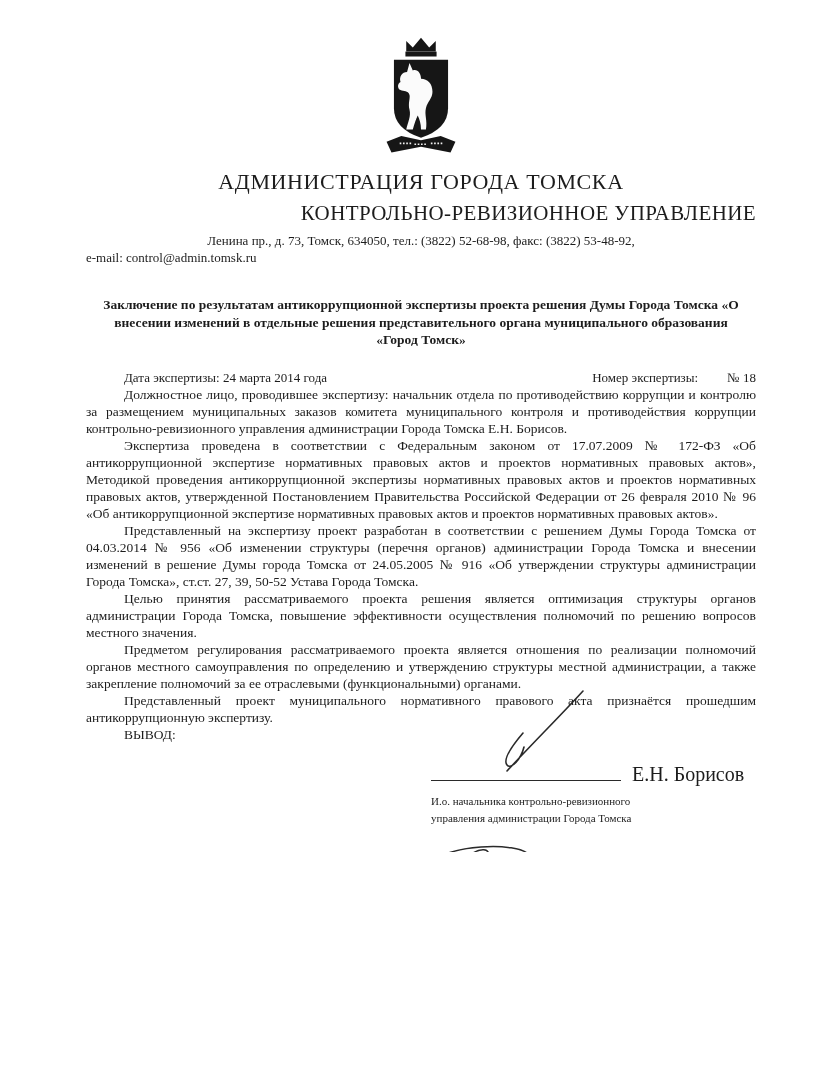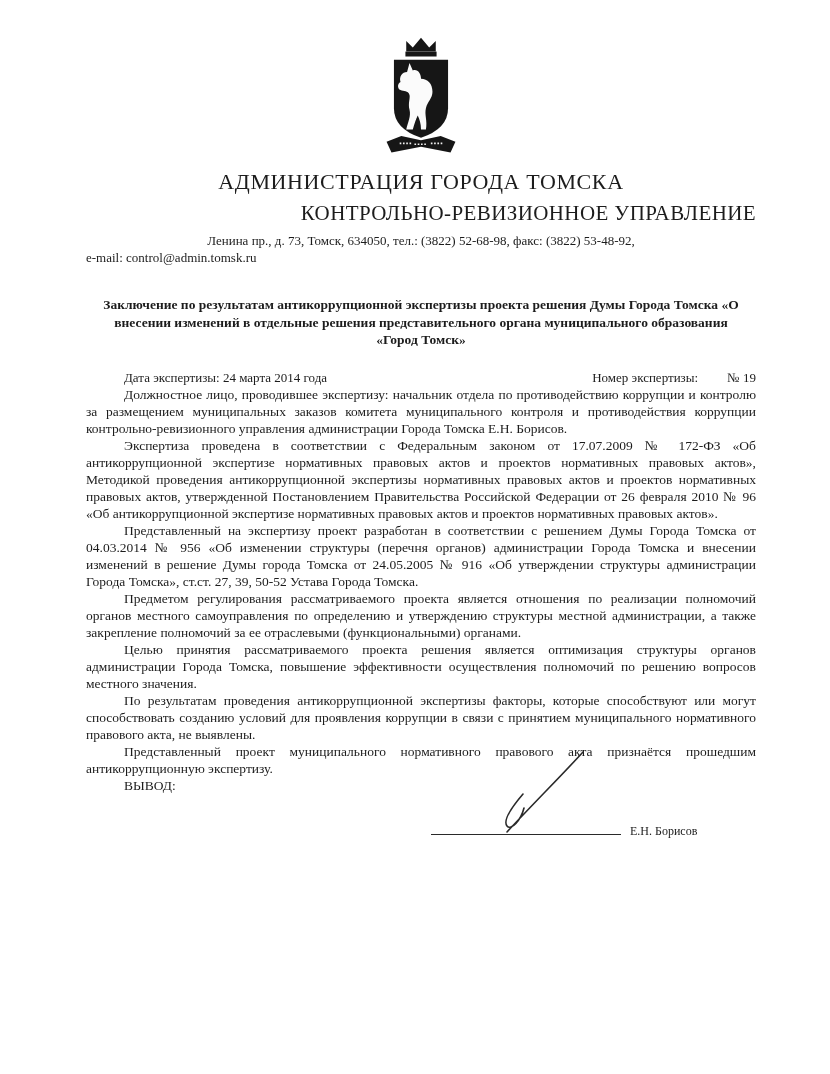--- a/index.html
+++ b/index.html
@@ -44,23 +44,23 @@
   .meta-row {
     display:flex; justify-content:space-between;
     padding-left:38px;
     font-size:13px; line-height:17px;
   }
   .meta-left span, .meta-right span { display:inline; }
   .meta-right .num-val { margin-left:26px; }
   .sig-block1 {
     position:relative;
     margin-left:345px;
-    margin-top:30px;
+    margin-top:20px;
     height:30px;
-    font-size:12px;
+    font-size:20px;
     white-space:nowrap;
     font-family:Liberation Serif, serif;
   }
   .sig-line {
     display:inline-block;
     width:190px;
     border-bottom:1.3px solid #2a2a2a;
     vertical-align:baseline;
   }
   .sig-swoosh { position:absolute; left:30px; top:-76px; pointer-events:none; }
@@ -116,30 +116,29 @@
 
   <div class="body-text">
 
     <div class="meta-row">
       <span class="meta-left">
         <span>Дата экспертизы:</span>
         <span>24 марта 2014 года</span>
       </span>
       <span class="meta-right">
         <span>Номер экспертизы:</span>
-        <span class="num-val">№ 19</span>
+        <span class="num-val">№ 18</span>
       </span>
     </div>
 
     <p>Должностное лицо, проводившее экспертизу: начальник отдела по противодействию коррупции и контролю за размещением муниципальных заказов комитета муниципального контроля и противодействия коррупции контрольно-ревизионного управления администрации Города Томска Е.Н. Борисов.</p>
     <p>Экспертиза проведена в соответствии с Федеральным законом от 17.07.2009  № 172-ФЗ «Об антикоррупционной экспертизе нормативных правовых актов и проектов нормативных правовых актов», Методикой проведения антикоррупционной экспертизы нормативных правовых актов и проектов нормативных правовых актов, утвержденной Постановлением Правительства Российской Федерации от 26 февраля 2010  № 96 «Об антикоррупционной экспертизе нормативных правовых актов и проектов нормативных правовых актов».</p>
     <p>Представленный на экспертизу проект разработан в соответствии с решением Думы Города Томска от 04.03.2014 № 956 «Об изменении структуры (перечня органов) администрации Города Томска и внесении изменений в решение Думы города Томска от 24.05.2005  № 916 «Об утверждении структуры администрации Города Томска», ст.ст. 27, 39, 50-52  Устава Города Томска.</p>
+    <p>Целью принятия рассматриваемого проекта решения является оптимизация структуры органов администрации Города Томска, повышение эффективности осуществления полномочий по решению вопросов местного значения.</p>
     <p>Предметом регулирования рассматриваемого проекта является отношения по реализации полномочий органов местного самоуправления по определению и утверждению структуры местной администрации, а также закрепление полномочий за ее отраслевыми (функциональными) органами.</p>
-    <p>Целью принятия рассматриваемого проекта решения является оптимизация структуры органов администрации Города Томска, повышение эффективности осуществления полномочий по решению вопросов местного значения.</p>
-    <p>По результатам проведения антикоррупционной экспертизы факторы, которые способствуют или могут способствовать созданию условий для проявления коррупции в связи с принятием муниципального нормативного правового акта, не выявлены.</p>
     <p>Представленный проект муниципального нормативного правового акта признаётся прошедшим антикоррупционную экспертизу.</p>
     <p>ВЫВОД:</p>
   </div>
 
   <div class="sig-block1">
     <svg class="sig-swoosh" width="160" height="90" viewBox="0 0 160 90" aria-hidden="true">
       <path d="M122 4 C102 26 72 56 46 84 M62 46 C50 60 42 73 46 78 C50 83 60 72 63 60" fill="none" stroke="#2a2a2a" stroke-width="1.6" stroke-linecap="round"></path>
     </svg>
     <span class="sig-line"></span>
     <span class="sig-name">Е.Н. Борисов</span>

